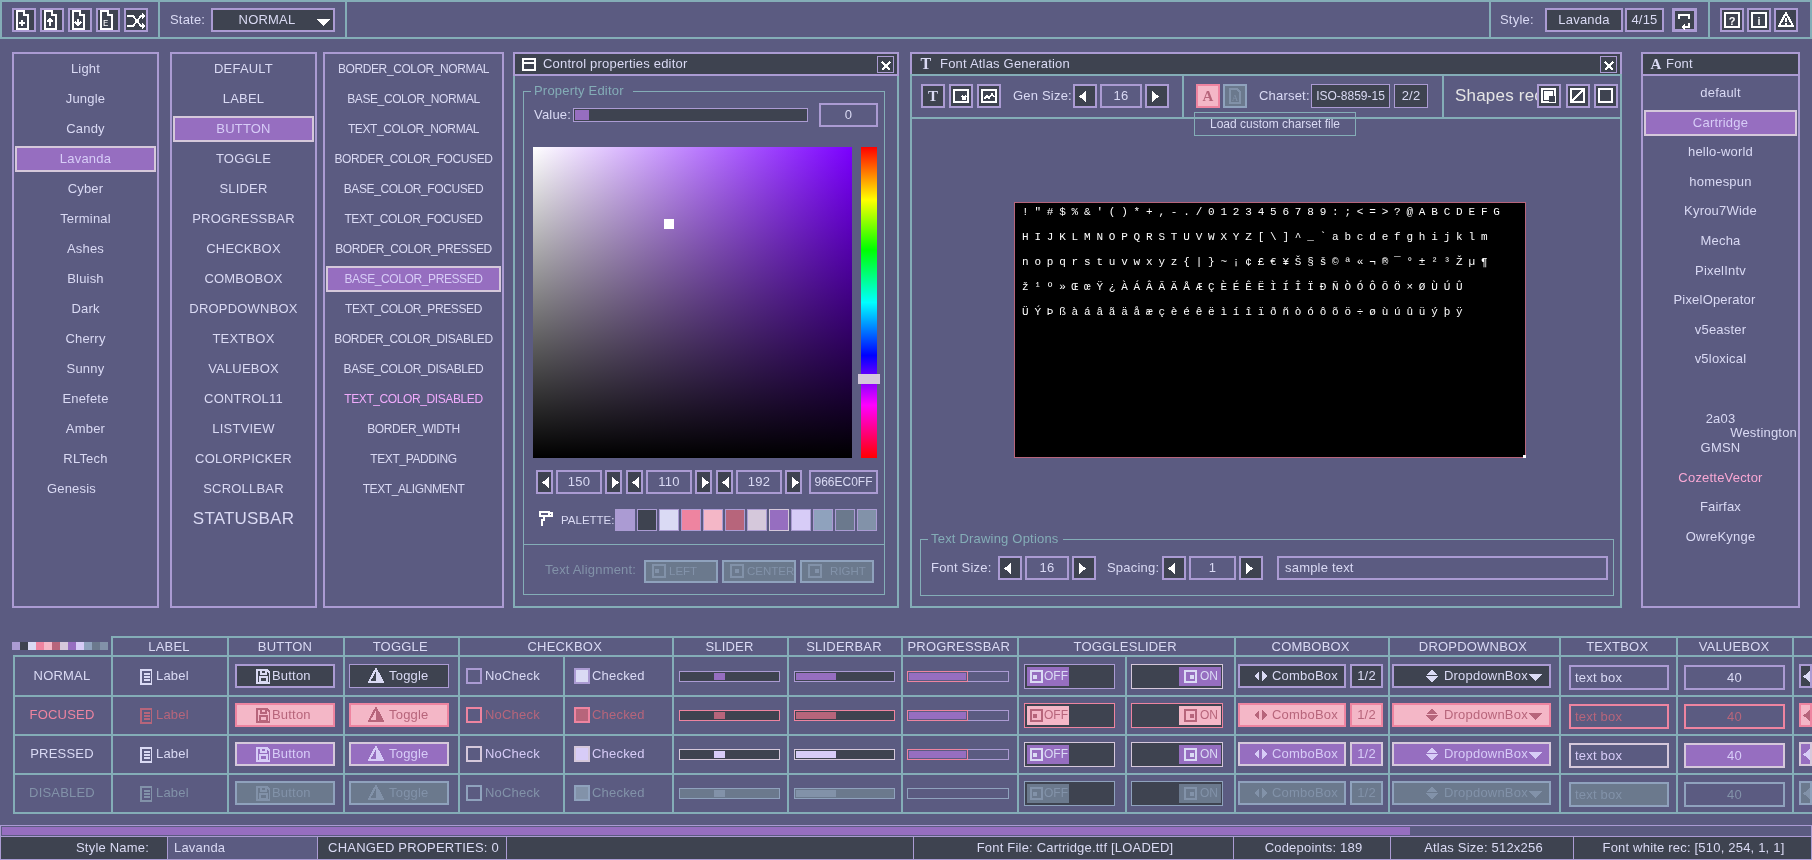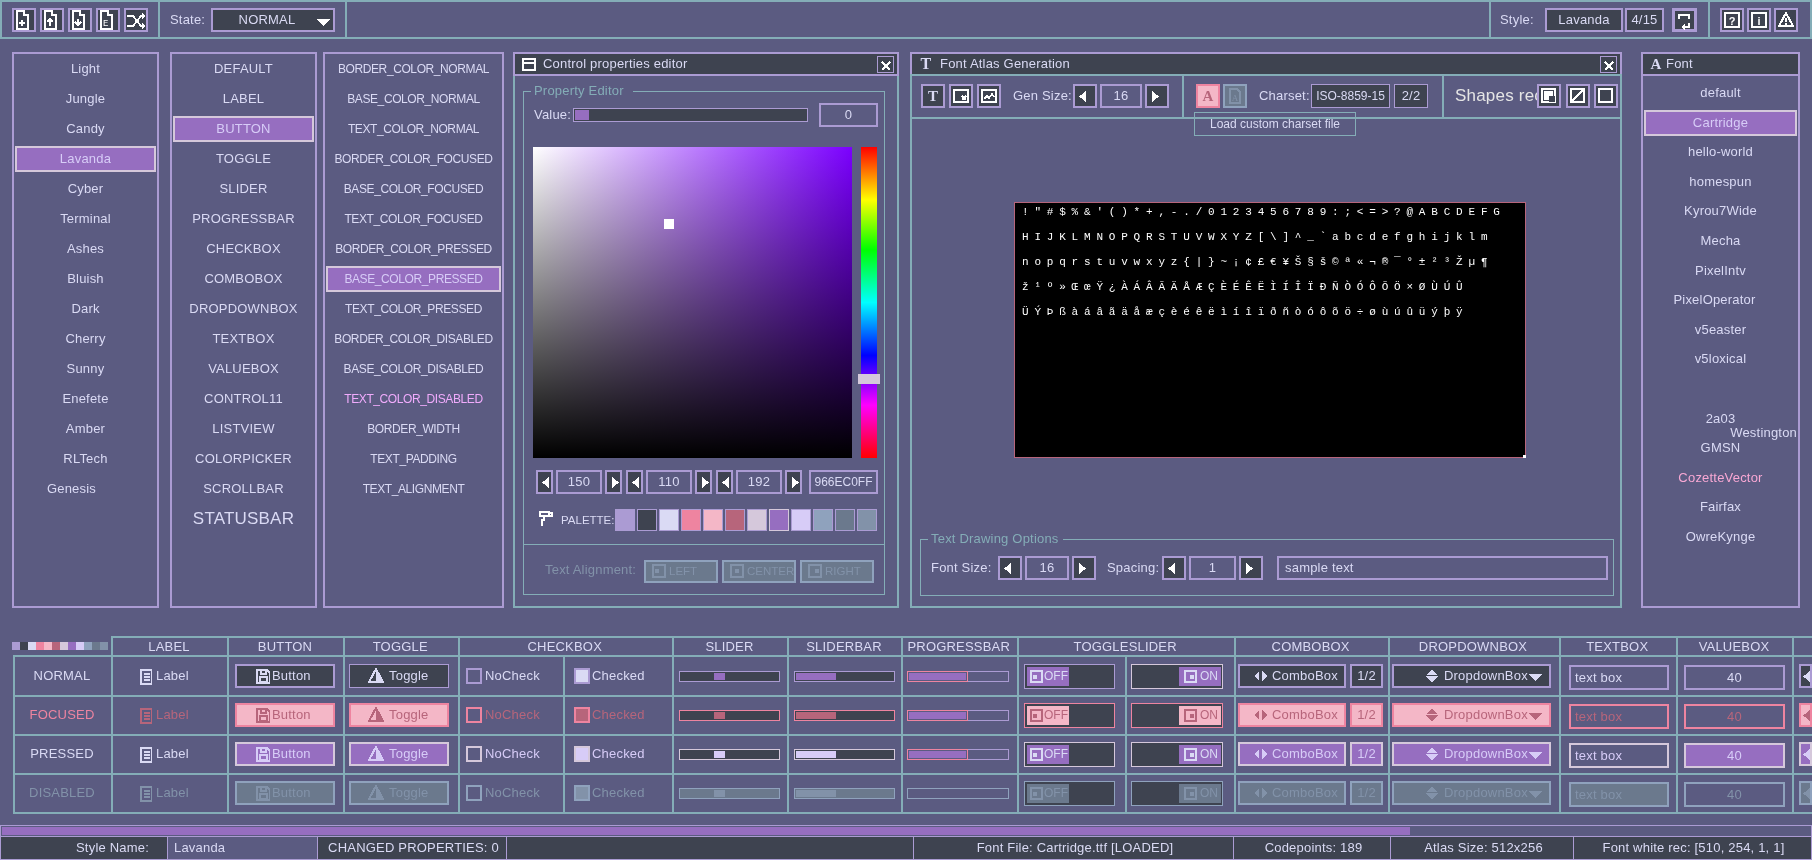--- a/index.html
+++ b/index.html
@@ -247,21 +247,21 @@
     </svg>
   </div>
 <div class="a t" style="left:747px;top:560px;width:46px;height:23px;line-height:23px;color:#8292a9;text-align:left;font-size:11.5px;letter-spacing:0px;">CENTER</div>
 <div class="a" style="left:800px;top:560px;width:74px;height:23px;border:2px solid #8fa2bd;background:#6b798d;"></div>
 <div class="a" style="left:808px;top:564px;width:14px;height:14px;color:#8292a9">
     <svg width="14" height="14" viewBox="0 0 14 14" style="position:absolute;left:0;top:0" shape-rendering="crispEdges">
       <rect x="1" y="1" width="12" height="12" stroke="currentColor" fill="none" stroke-width="2"></rect>
       <rect x="7" y="5" width="4" height="4" fill="currentColor"></rect>
     </svg>
   </div>
-<div class="a t" style="left:825px;top:560px;width:46px;height:23px;line-height:23px;color:#8292a9;text-align:left;font-size:11.5px;letter-spacing:0px;">RIGHT</div>
+<div class="a t" style="left:825px;top:560px;width:46px;height:23px;line-height:23px;color:#8292a9;text-align:center;font-size:11.5px;letter-spacing:0px;">RIGHT</div>
 <div class="a" style="left:910px;top:74px;width:712px;height:534px;border:2px solid #84adb7;"></div>
 <div class="a" style="left:910px;top:52px;width:712px;height:24px;border:2px solid #ab9bd3;background:#3e4350;"></div>
 <div class="a t" style="left:918px;top:52px;width:16px;height:24px;line-height:24px;color:#dadaf4;text-align:center;font-size:16px;letter-spacing:0.2px;font-family:'Liberation Serif',serif;font-weight:bold">T</div>
 <div class="a t" style="left:940px;top:52px;width:300px;height:24px;line-height:24px;color:#dadaf4;text-align:left;font-size:13px;letter-spacing:0.2px;">Font Atlas Generation</div>
 <div class="a" style="left:1600px;top:56px;width:17px;height:17px;border:1px solid #ab9bd3;"></div>
 <div class="a" style="left:1603px;top:60px;width:12px;height:12px;color:#fff">
     <svg width="12" height="12" viewBox="0 0 12 12" style="position:absolute;left:0;top:0" shape-rendering="crispEdges">
       <path d="M2 2 l8 8 M10 2 l-8 8" stroke="currentColor" stroke-width="2" fill="none"></path>
     </svg>
   </div>

